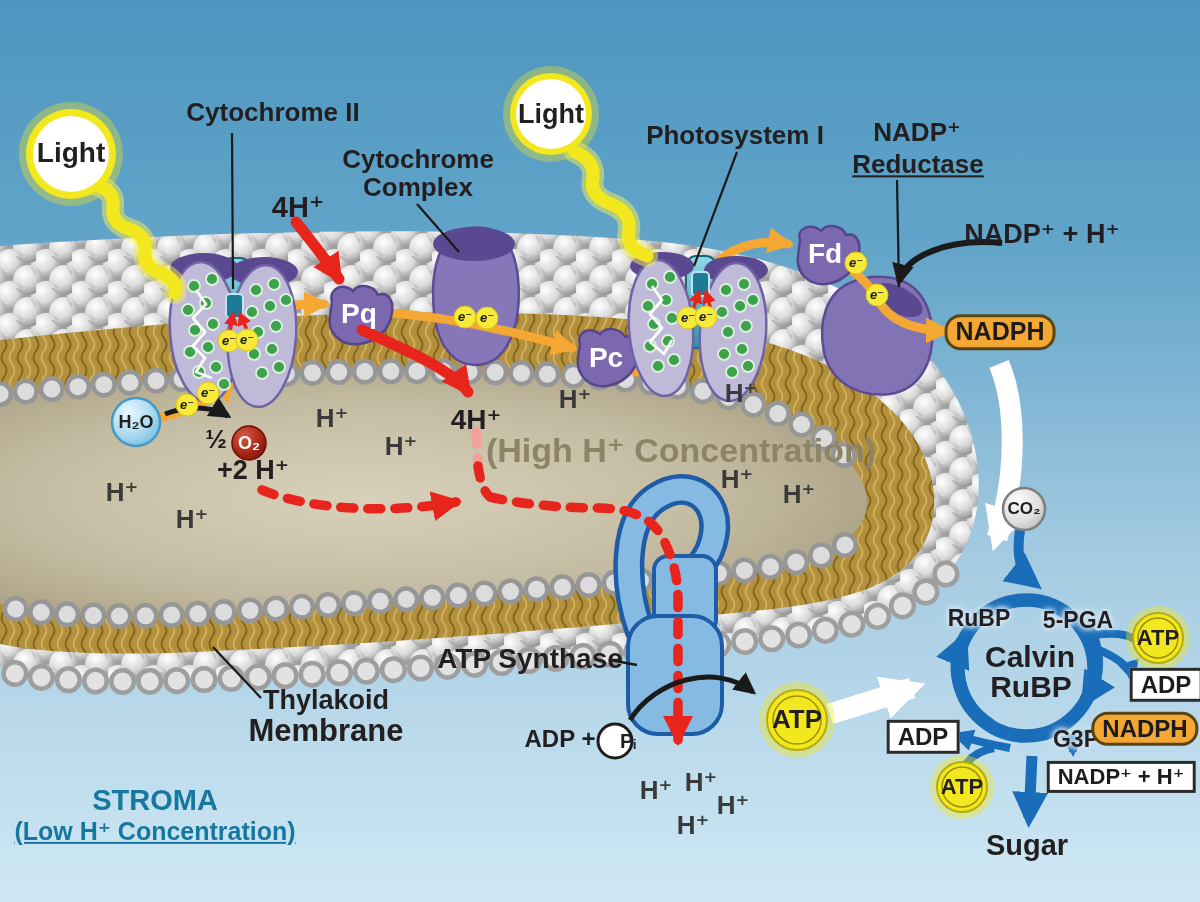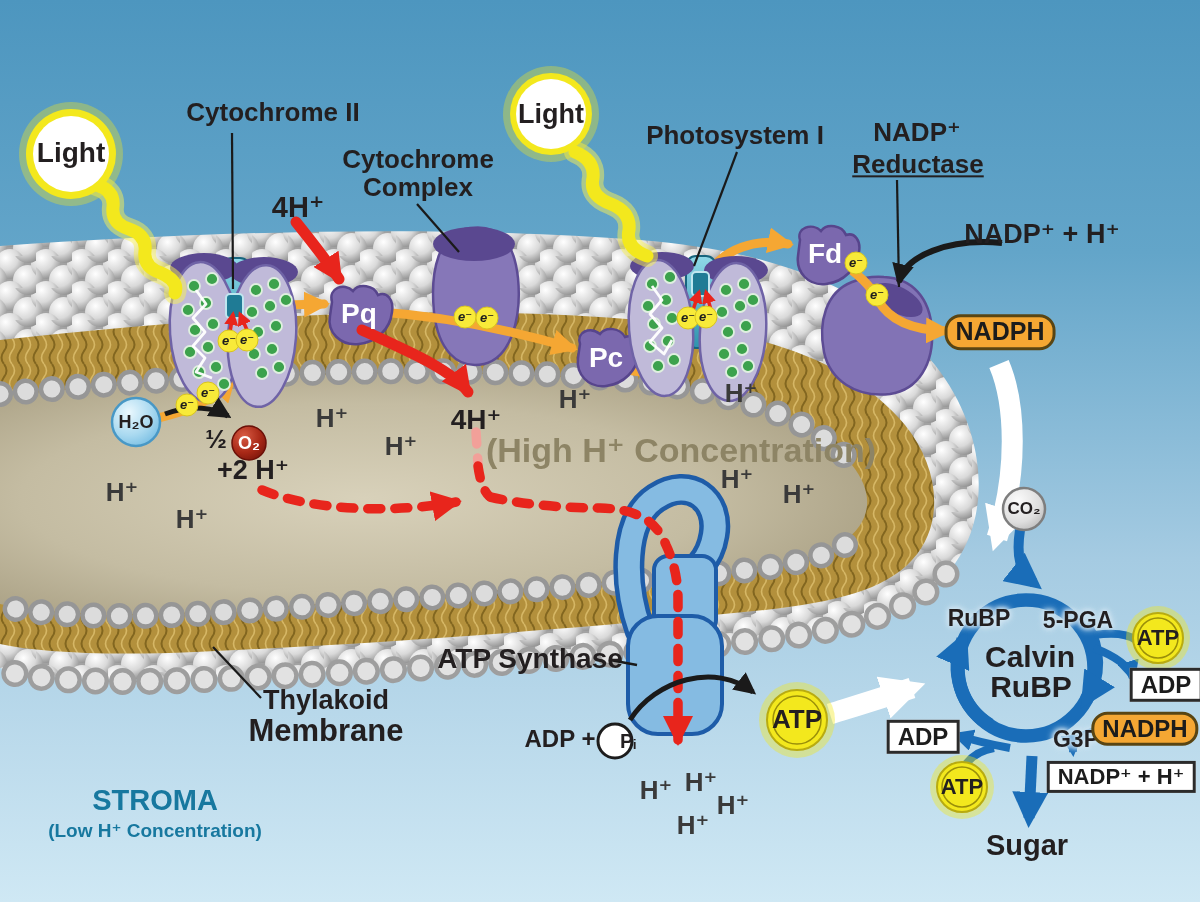--- a/index.html
+++ b/index.html
@@ -353,21 +353,21 @@
 <div class="lbl" style="left:560px;top:739px;font-size:24px;">ADP +</div>
 <div class="lbl" style="left:615px;top:741px;font-size:20px;margin-left:13px;">Pᵢ</div>
 <div class="lbl" style="left:797px;top:720px;font-size:26px;">ATP</div>
 
 <div class="lbl hp" style="left:656px;top:791px;">H⁺</div>
 <div class="lbl hp" style="left:701px;top:783px;">H⁺</div>
 <div class="lbl hp" style="left:733px;top:806px;">H⁺</div>
 <div class="lbl hp" style="left:693px;top:826px;">H⁺</div>
 
 <div class="lbl teal" style="left:155px;top:800px;font-size:29px;">STROMA</div>
-<div class="lbl teal" style="left:155px;top:831px;font-size:19px;">(Low H⁺ Concentration)</div>
+<div class="lbl teal" style="left:155px;top:831px;font-size:25px;text-decoration:underline;">(Low H⁺ Concentration)</div>
 <div class="lbl" style="left:326px;top:700px;font-size:27px;">Thylakoid</div>
 <div class="lbl" style="left:326px;top:731px;font-size:31px;">Membrane</div>
 
 <div class="lbl" style="left:1024px;top:509px;font-size:17px;">CO₂</div>
 <div class="lbl halo" style="left:979px;top:618px;font-size:23px;">RuBP</div>
 <div class="lbl halo" style="left:1078px;top:620px;font-size:23px;">5-PGA</div>
 <div class="lbl" style="left:1030px;top:657px;font-size:30px;">Calvin</div>
 <div class="lbl" style="left:1031px;top:687px;font-size:30px;">RuBP</div>
 <div class="lbl halo" style="left:1033px;top:739px;font-size:23px;margin-left:43px;">G3P</div>
 <div class="lbl" style="left:1158px;top:638px;font-size:22px;">ATP</div>

